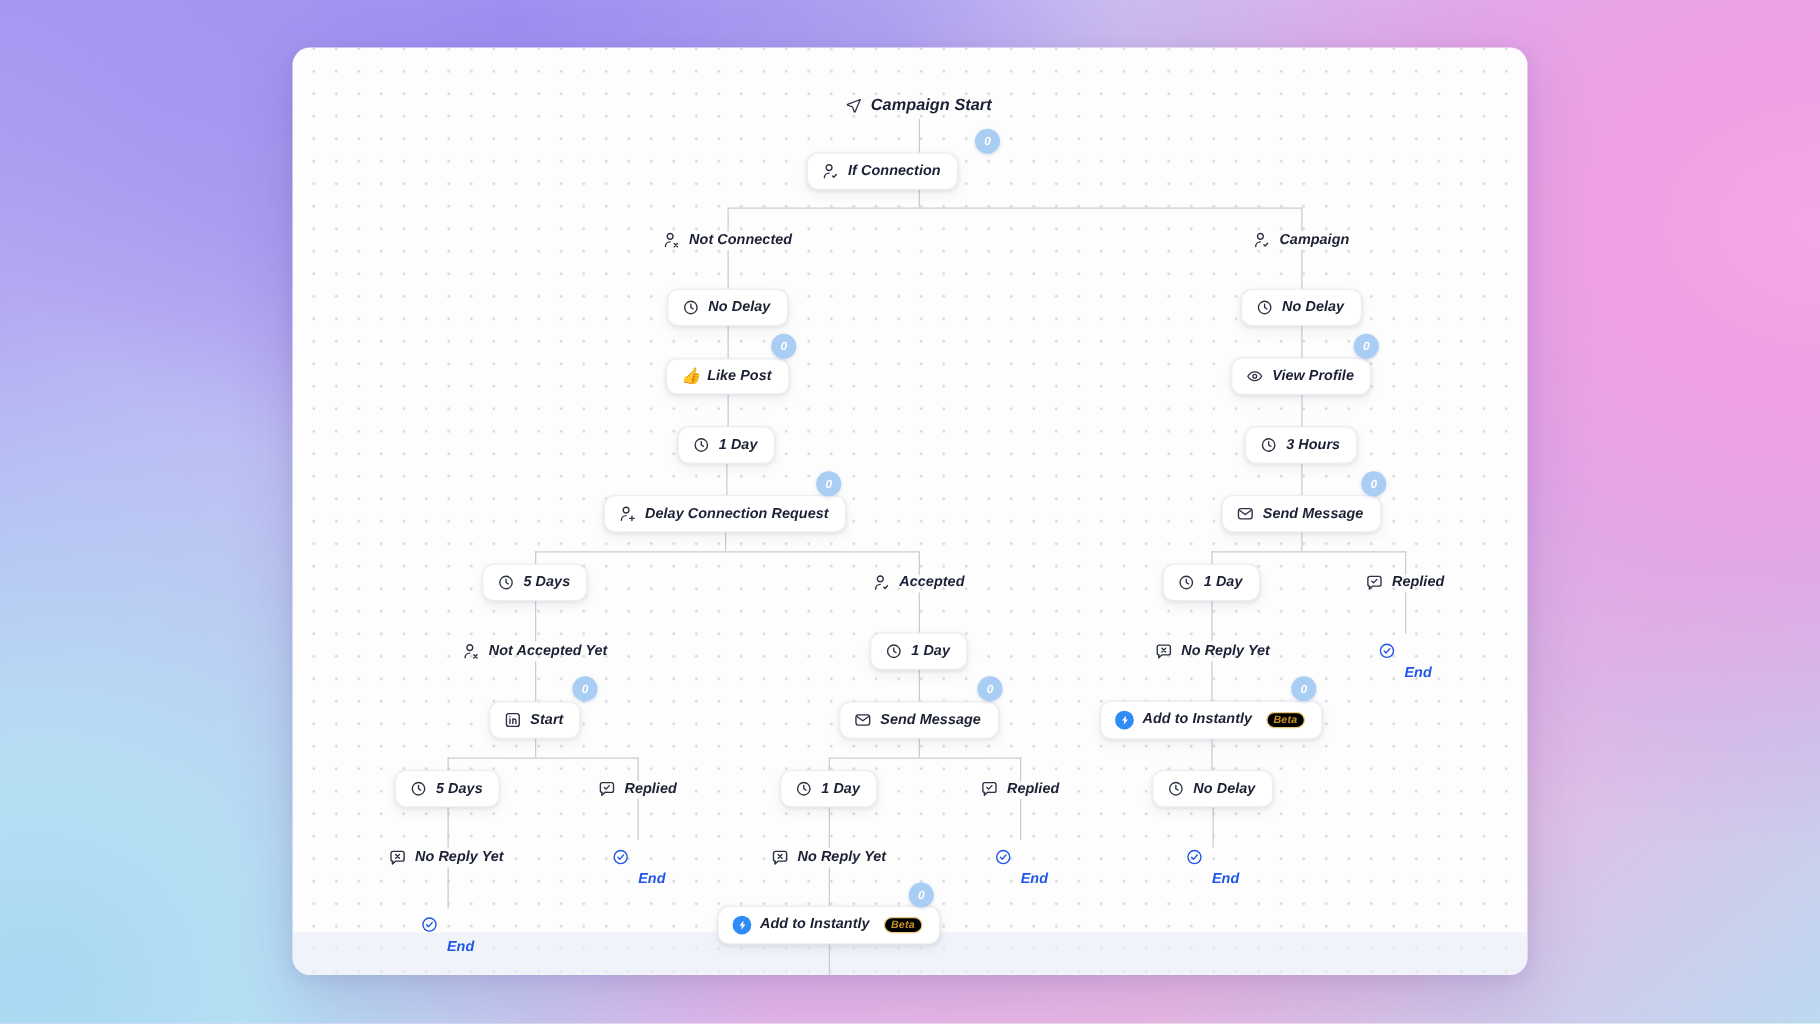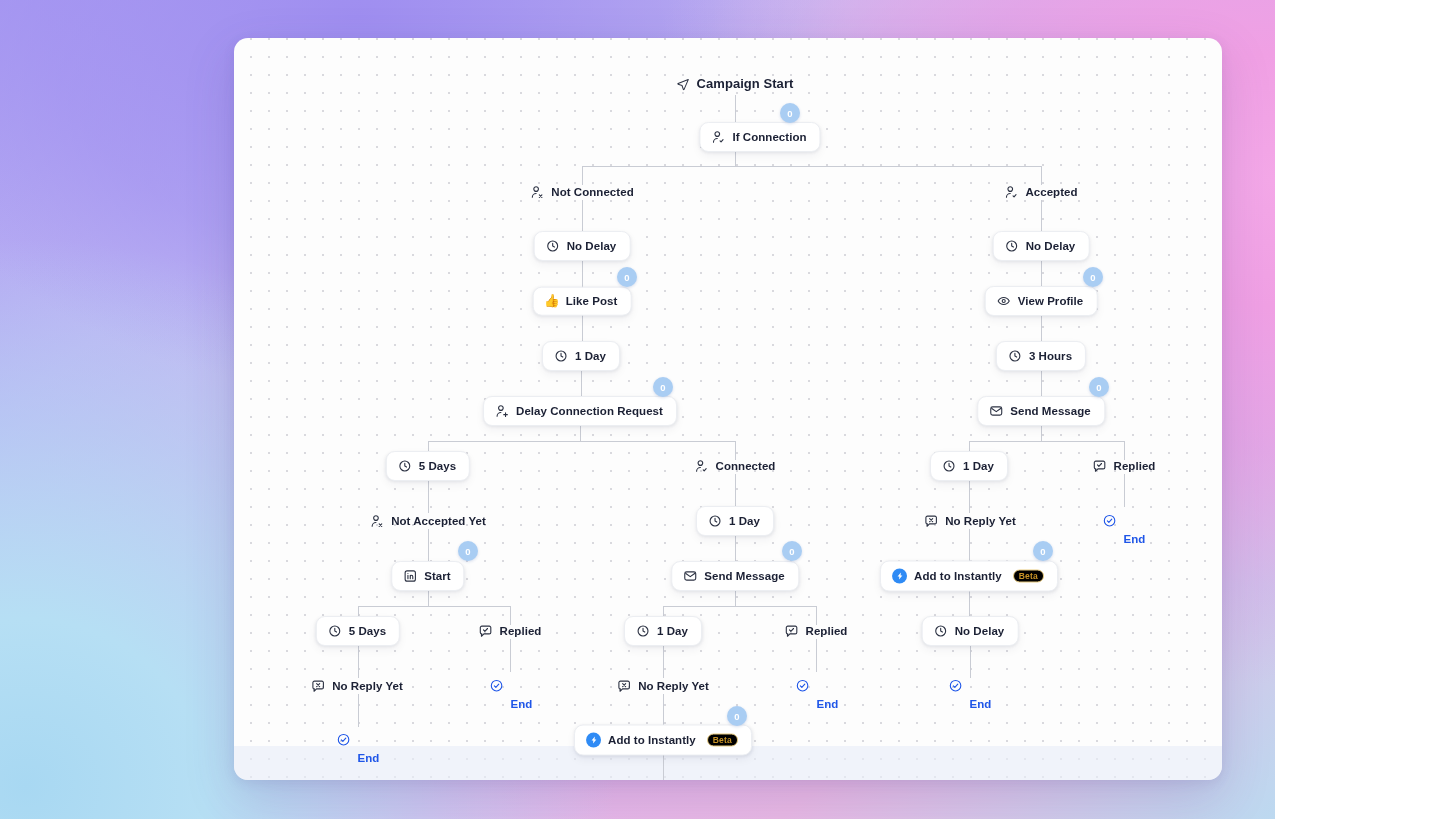--- a/index.html
+++ b/index.html
@@ -6,29 +6,30 @@
 
   html, body {
     width: 1456px;
     height: 819px;
     overflow: hidden;
     font-family: "Liberation Sans", sans-serif;
   }
 
   #app-background {
     position: relative;
-    width: 1275px;
+    width: 1456px;
     height: 819px;
     background:
       radial-gradient(ellipse 900px 700px at 100% 22%, #f4a8e8 0%, #f0a0e4 18%, rgba(226,160,230,0.75) 38%, rgba(200,170,235,0.35) 58%, rgba(190,180,240,0) 72%),
       radial-gradient(ellipse 760px 620px at 96% 8%, #e9b4ef 0%, rgba(233,180,239,0.5) 40%, rgba(233,180,239,0) 68%),
       radial-gradient(ellipse 820px 760px at 2% 96%, #a8d8f2 0%, #b6dff4 22%, rgba(178,216,244,0.5) 48%, rgba(178,216,244,0) 72%),
       radial-gradient(ellipse 680px 520px at 28% 2%, #9f8ef0 0%, rgba(159,142,240,0.55) 45%, rgba(159,142,240,0) 72%),
       linear-gradient(140deg, #a99cf2 0%, #bdb4f3 22%, #cfc0ee 42%, #e5b6ec 62%, #e9b9e4 78%, #bcd9f0 100%);
     overflow: hidden;
+    font-style: italic;
   }
 
   #canvas-panel {
     position: absolute;
     left: 234px;
     top: 38px;
     width: 988px;
     height: 742px;
     background: #fdfdfd;
     border-radius: 14px;
@@ -233,21 +234,21 @@
         <div class="edge-v" style="left: 429px; top: 656px; height: 33px;"></div>
         <div class="edge-v" style="left: 429px; top: 716px; height: 26px;"></div>
         <div class="node title plain" style="left: 501px; top: 46px;">
           <span class="node-icon">
             <svg viewBox="0 0 24 24" fill="none" stroke="currentColor" stroke-width="1.9" stroke-linecap="round" stroke-linejoin="round">
               <path d="M21.5 3.2 2.8 10.3c-.7.3-.7 1.2 0 1.4l7.2 2.4 2.4 7.2c.2.7 1.1.7 1.4 0L21.5 3.2Z"></path>
             </svg>
           </span>
           <span class="node-label">Campaign Start</span>
         </div>
-        <div class="node boxed" style="left: 526px; top: 99px;">
+        <div class="node boxed" style="left: 472px; top: 99px;">
           <span class="node-icon">
             <svg viewBox="0 0 24 24" fill="none" stroke="currentColor" stroke-width="1.9" stroke-linecap="round" stroke-linejoin="round">
               <circle cx="10" cy="7" r="4"></circle>
               <path d="M3.5 21c0-3.6 2.9-6.5 6.5-6.5"></path>
               <path d="M14.8 18.6l1.7 1.7 3.4-3.9"></path>
             </svg>
           </span>
           <span class="node-label">If Connection</span>
         </div>
         <div class="node plain" style="left: 348px; top: 154px;">
@@ -261,21 +262,21 @@
           <span class="node-label">Not Connected</span>
         </div>
         <div class="node plain" style="left: 807px; top: 154px;">
           <span class="node-icon">
             <svg viewBox="0 0 24 24" fill="none" stroke="currentColor" stroke-width="1.9" stroke-linecap="round" stroke-linejoin="round">
               <circle cx="10" cy="7" r="4"></circle>
               <path d="M3.5 21c0-3.6 2.9-6.5 6.5-6.5"></path>
               <path d="M14.8 18.6l1.7 1.7 3.4-3.9"></path>
             </svg>
           </span>
-          <span class="node-label">Accepted</span>
+          <span class="node-label">Campaign</span>
         </div>
         <div class="node boxed" style="left: 348px; top: 208px;">
           <span class="node-icon">
             <svg viewBox="0 0 24 24" fill="none" stroke="currentColor" stroke-width="1.9" stroke-linecap="round" stroke-linejoin="round">
               <circle cx="12" cy="12" r="8.5"></circle>
               <path d="M12 7.5V12l3 1.8"></path>
             </svg>
           </span>
           <span class="node-label">No Delay</span>
         </div>
@@ -348,21 +349,21 @@
           <span class="node-label">5 Days</span>
         </div>
         <div class="node plain" style="left: 501px; top: 428px;">
           <span class="node-icon">
             <svg viewBox="0 0 24 24" fill="none" stroke="currentColor" stroke-width="1.9" stroke-linecap="round" stroke-linejoin="round">
               <circle cx="10" cy="7" r="4"></circle>
               <path d="M3.5 21c0-3.6 2.9-6.5 6.5-6.5"></path>
               <path d="M14.8 18.6l1.7 1.7 3.4-3.9"></path>
             </svg>
           </span>
-          <span class="node-label">Connected</span>
+          <span class="node-label">Accepted</span>
         </div>
         <div class="node boxed" style="left: 735px; top: 428px;">
           <span class="node-icon">
             <svg viewBox="0 0 24 24" fill="none" stroke="currentColor" stroke-width="1.9" stroke-linecap="round" stroke-linejoin="round">
               <circle cx="12" cy="12" r="8.5"></circle>
               <path d="M12 7.5V12l3 1.8"></path>
             </svg>
           </span>
           <span class="node-label">1 Day</span>
         </div>

